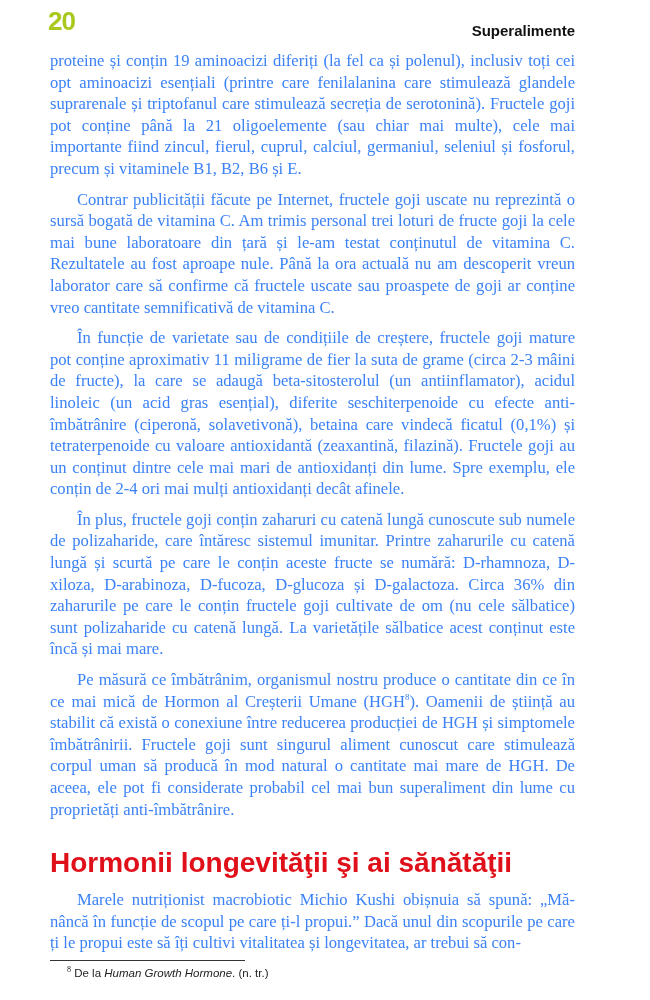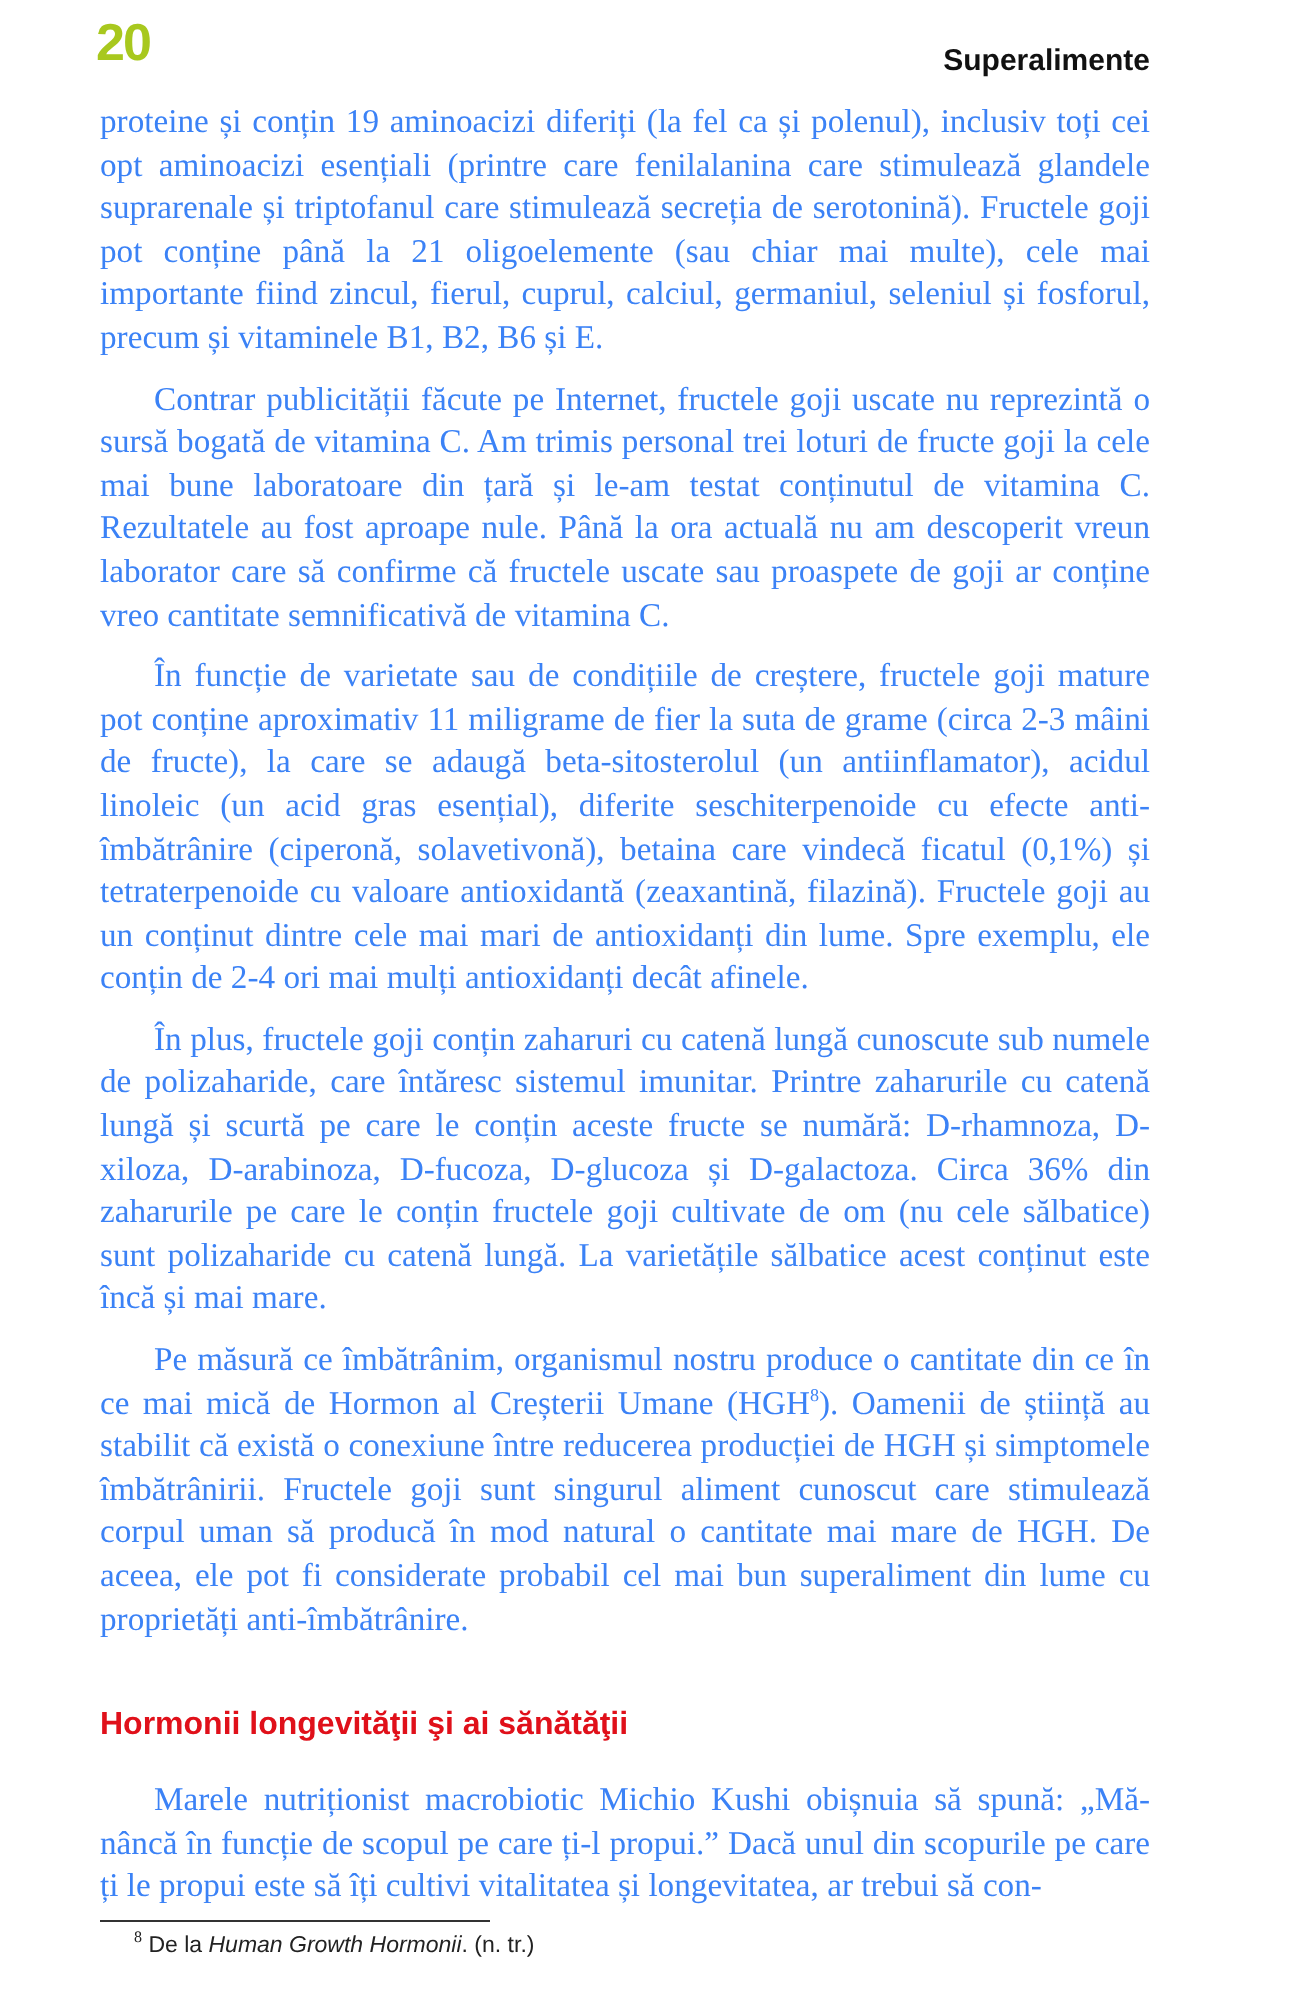--- a/index.html
+++ b/index.html
@@ -19,21 +19,21 @@
     .body-text {
       font-family: "Liberation Serif", serif; font-size: 16.6px; line-height: 21.6px;
       color: #3b82f6; text-align: justify; hyphens: manual;
     }
     .para { margin: 0 0 9px 0; text-indent: 0; }
     .para.indent { text-indent: 27px; }
     .para.first { margin-top: 0; }
     sup { font-size: 9px; line-height: 0; vertical-align: super; }
     .section-heading {
       font-family: "Liberation Sans", sans-serif; font-weight: bold;
-      font-size: 16px; color: #e0101a; margin: 31px 0 14px 0; line-height: 24px;
+      font-size: 28px; color: #e0101a; margin: 31px 0 14px 0; line-height: 24px;
     }
     .footnote-rule { width: 195px; height: 0; border-top: 1.5px solid #333; margin: 6px 0 4px 0; }
     .footnote {
       font-family: "Liberation Sans", sans-serif; font-size: 11.5px; color: #222;
       padding-left: 17px; line-height: 16px;
     }
     .footnote sup { font-family: "Liberation Serif", serif; font-size: 8px; }
   </style>
 </head>
 <body>
@@ -52,14 +52,14 @@
     <p class="para indent"><span>Pe măsură ce îmbătrânim, organismul nostru produce o cantitate din ce în ce mai mică de Hormon al Creșterii Umane (HGH</span><sup>8</sup><span>). Oamenii de știință au stabilit că există o conexiune între reducerea producției de HGH și sim­ptomele îmbătrânirii. Fructele goji sunt singurul aliment cunoscut care sti­mulează corpul uman să producă în mod natural o cantitate mai mare de HGH. De aceea, ele pot fi considerate probabil cel mai bun superaliment din lume cu proprietăți anti-îmbătrânire.</span></p>
   </div>
 
   <h2 class="section-heading">Hormonii longevităţii şi ai sănătăţii</h2>
 
   <div class="body-text">
     <p class="para indent" style="margin-bottom:0;">Marele nutriționist macrobiotic Michio Kushi obișnuia să spună: „Mă­nâncă în funcție de scopul pe care ți-l propui.” Dacă unul din scopurile pe care ți le propui este să îți cultivi vitalitatea și longevitatea, ar trebui să con-</p>
   </div>
 
   <div class="footnote-rule"></div>
-  <div class="footnote"><sup>8</sup> <span>De la </span><i>Human Growth Hormonii</i><span>. (n. tr.)</span></div>
+  <div class="footnote"><sup>8</sup> <span>De la </span><i>Human Growth Hormone</i><span>. (n. tr.)</span></div>
 </div>
 
 </body></html>

